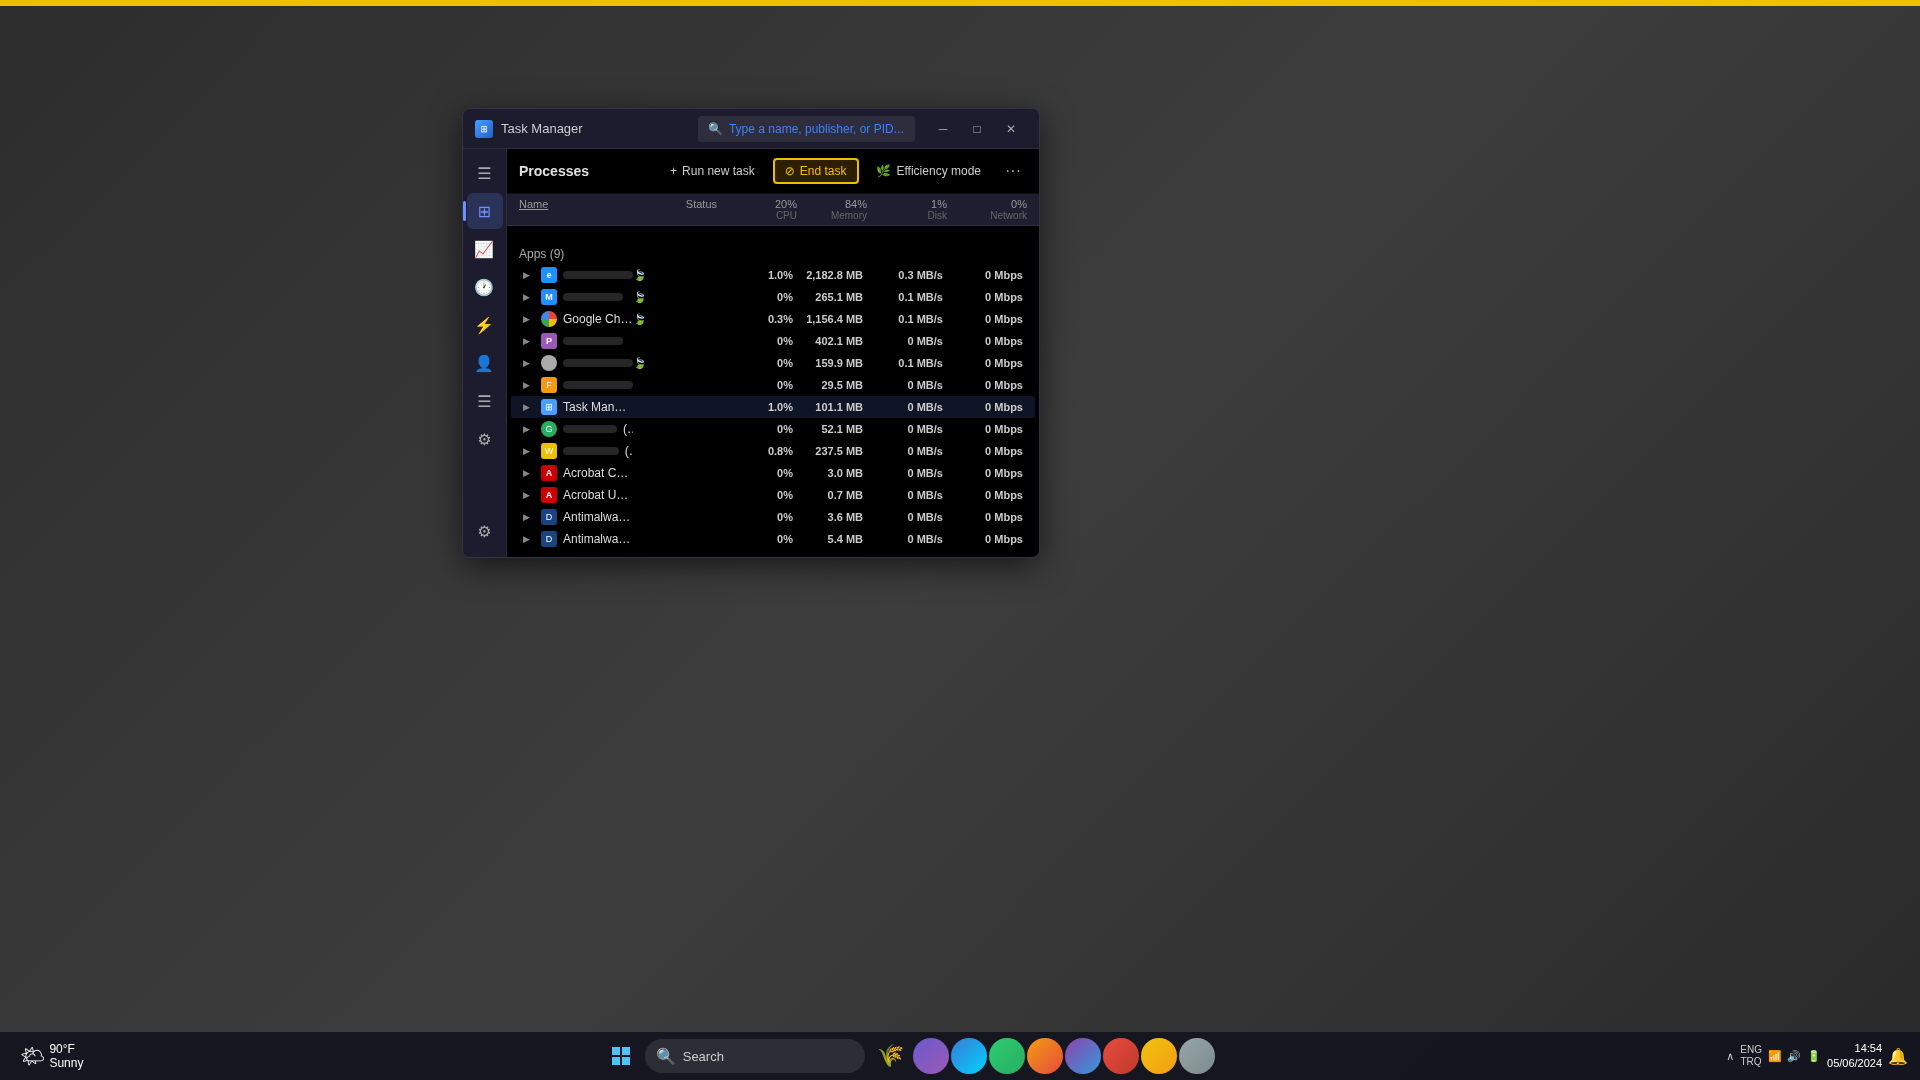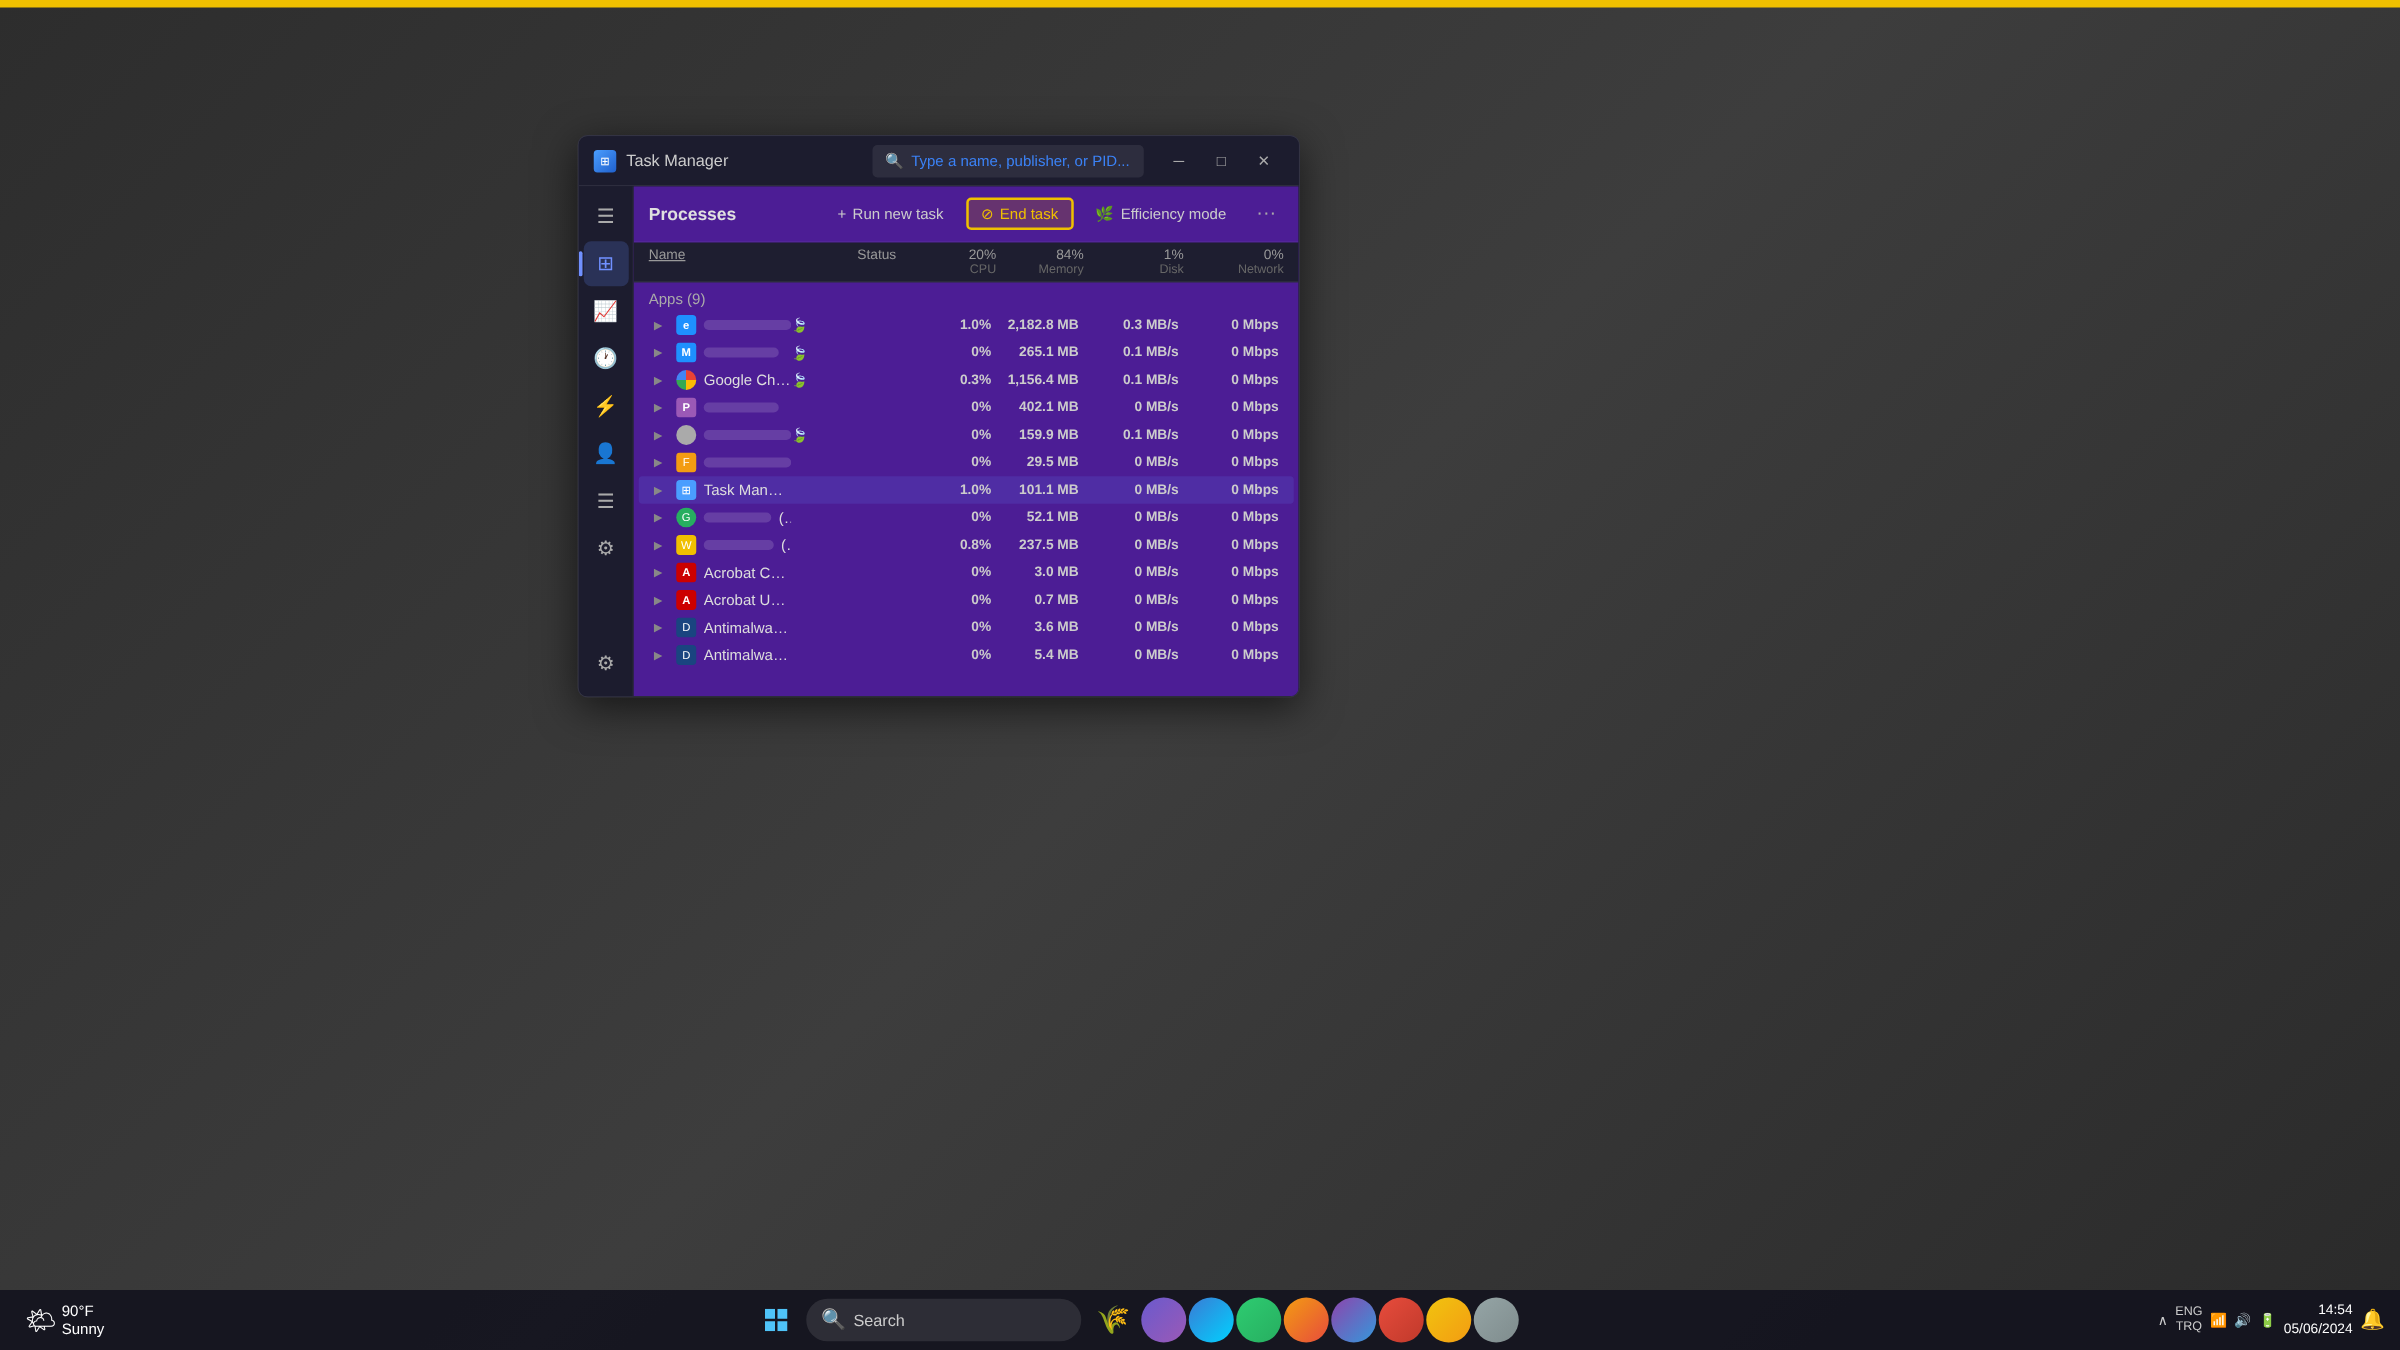--- a/index.html
+++ b/index.html
@@ -302,21 +302,21 @@
       font-size: 16px;
       margin-top: auto;
     }
 
     
     .content-area {
       flex: 1;
       display: flex;
       flex-direction: column;
       overflow: hidden;
-      background: #4c1d95;
+      background: #000000;
     }
 
     
     .toolbar {
       display: flex;
       align-items: center;
       padding: 8px 12px;
       gap: 8px;
       flex-shrink: 0;
       border-bottom: 1px solid rgba(255,255,255,0.06);
@@ -359,20 +359,21 @@
       cursor: pointer;
       color: #aaa;
       font-size: 16px;
     }
 
     
     .table-container {
       flex: 1;
       overflow-y: auto;
       overflow-x: hidden;
+      margin-top: 15px;
     }
 
     .table-container::-webkit-scrollbar {
       width: 4px;
     }
     .table-container::-webkit-scrollbar-track { background: transparent; }
     .table-container::-webkit-scrollbar-thumb { background: rgba(255,255,255,0.2); border-radius: 2px; }
 
     .col-header-row {
       display: grid;

